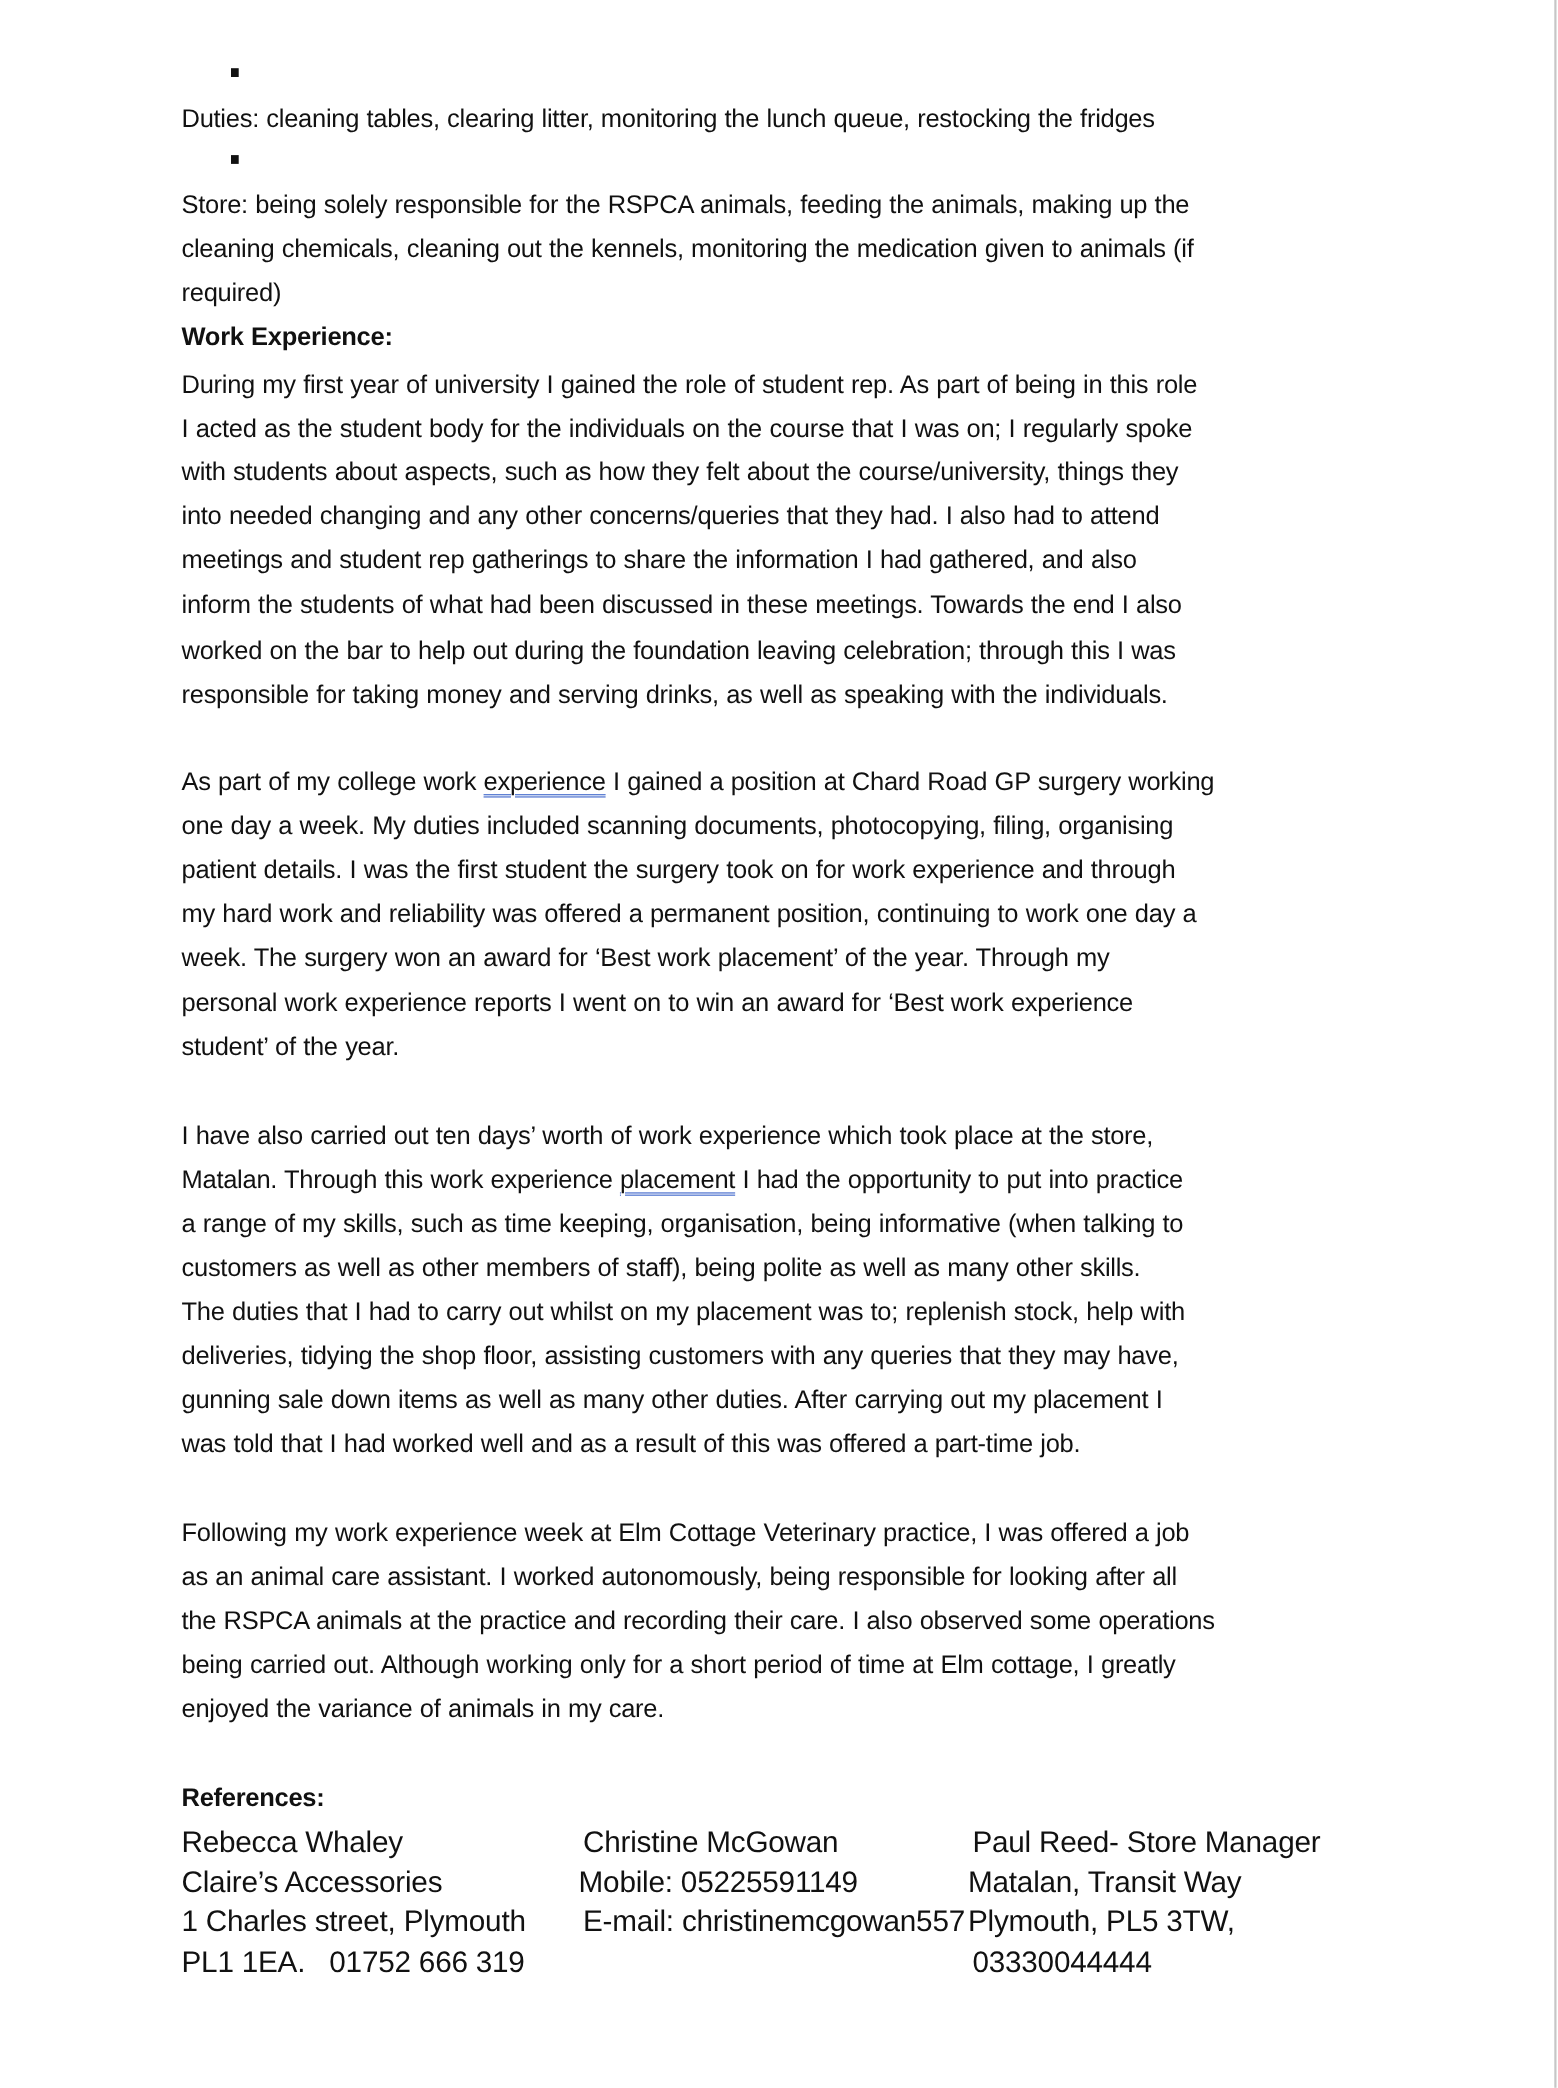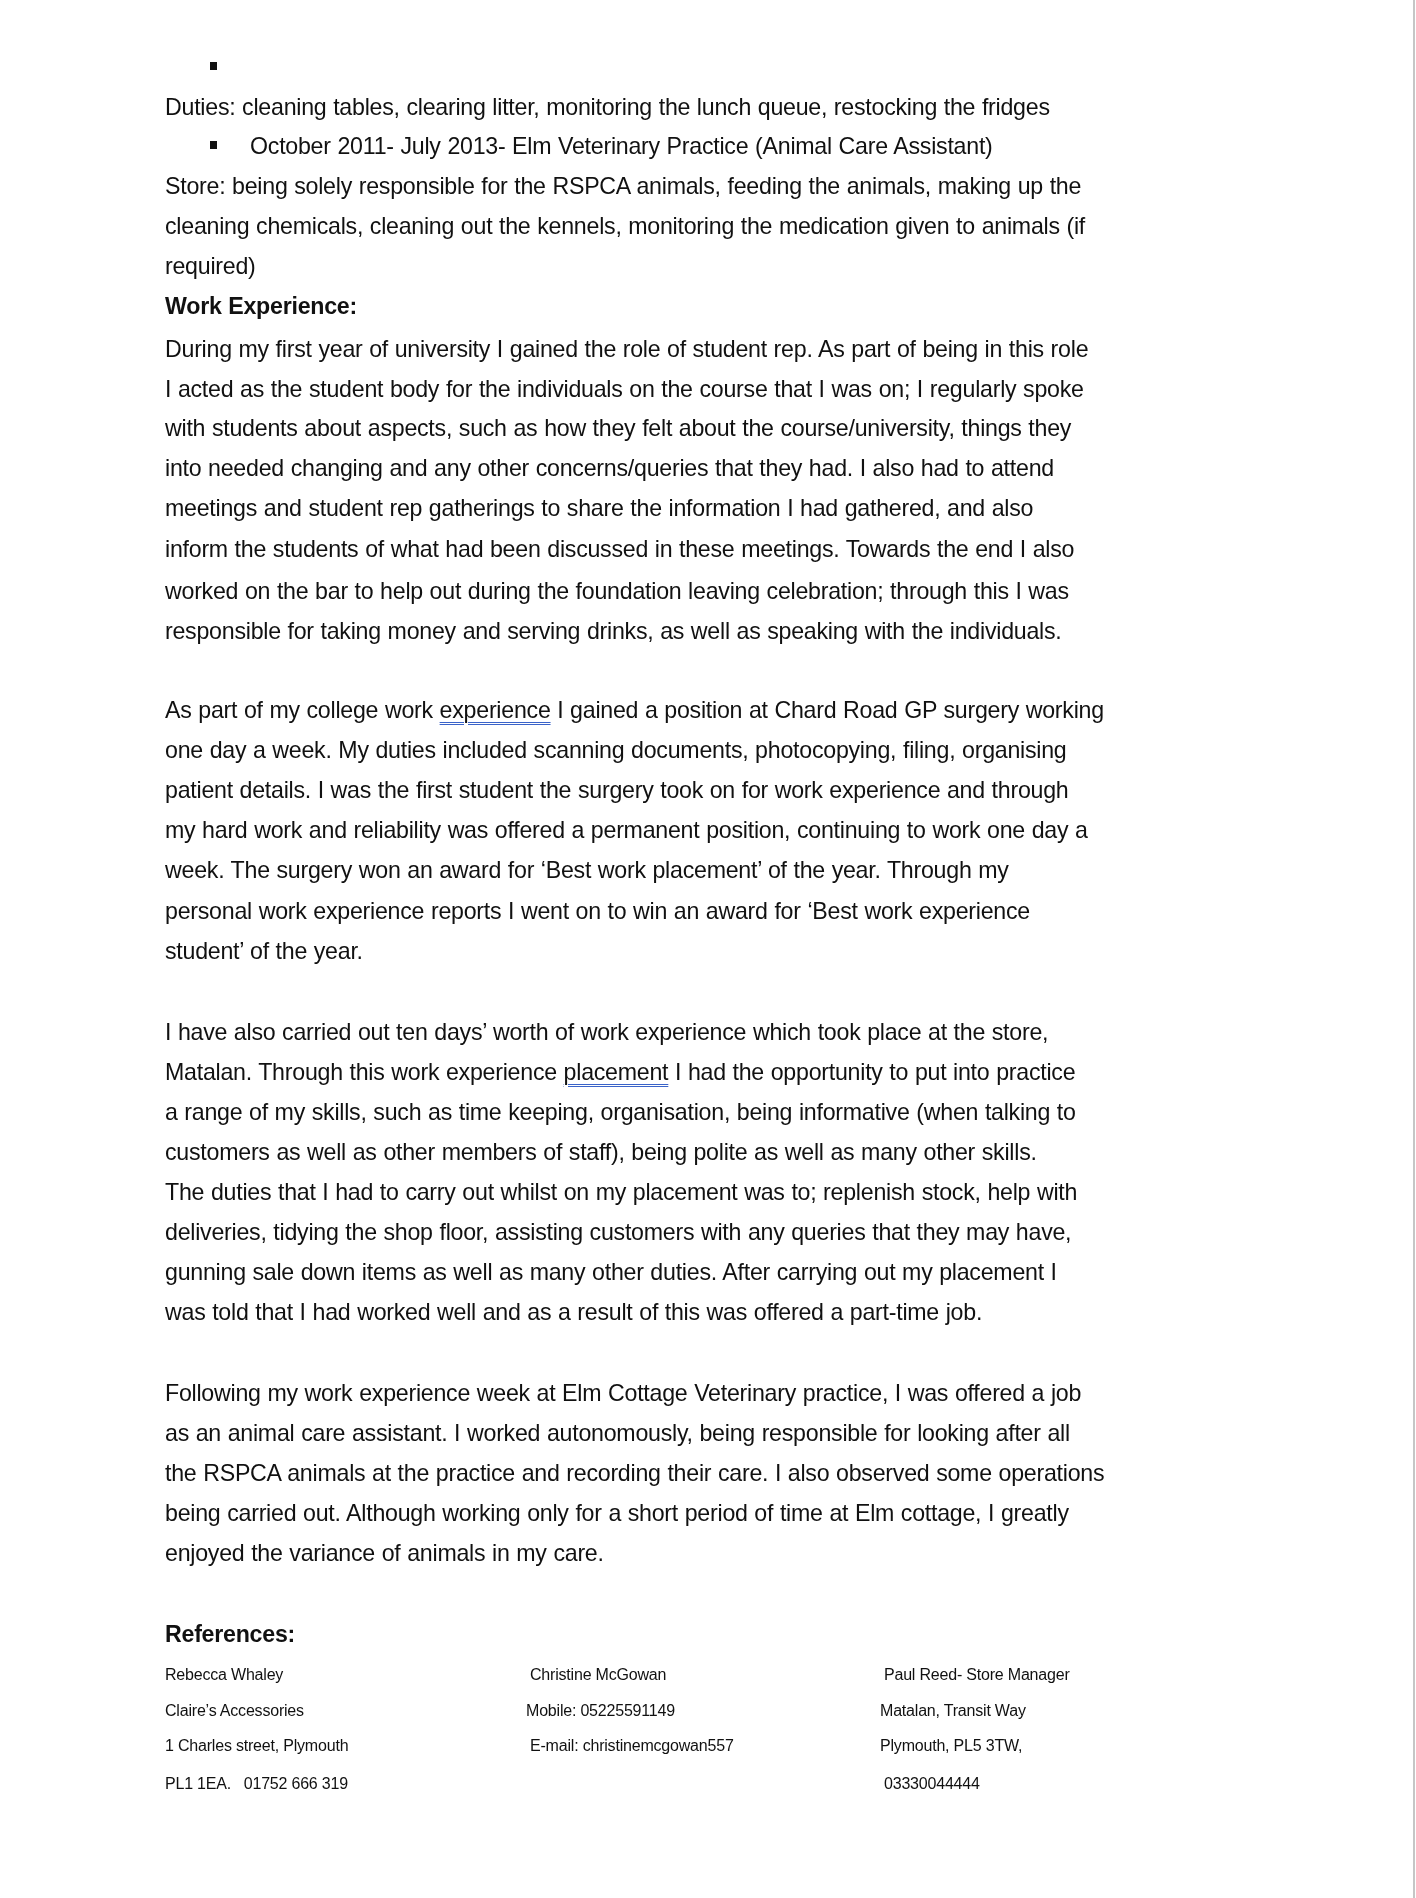--- a/index.html
+++ b/index.html
@@ -11,38 +11,37 @@
     .ln {
       position: absolute; left: 165px; height: 40px; line-height: 40px;
       font-size: 23.2px; white-space: nowrap; letter-spacing: -0.25px; word-spacing: 0.5px;
     }
     .bullet-row .sq {
       position: absolute; left: -2px; top: 15px; width: 7px; height: 8px; background: #111;
     }
     .bullet-row { left: 212px; padding-left: 38px; }
     .heading { font-weight: bold; text-underline-offset: 3px; text-decoration-thickness: 2px; }
     .grammar { text-decoration: underline double #3a63c9; text-underline-offset: 4px; text-decoration-thickness: 1px; }
-    .ref { position: absolute; height: 36px; line-height: 36px; font-size: 16px; white-space: nowrap; letter-spacing: -0.2px; }
+    .ref { position: absolute; height: 36px; line-height: 36px; font-size: 27px; white-space: nowrap; letter-spacing: -0.2px; }
     .c1 { left: 165px; } .c2 { left: 528px; } .c3 { left: 882px; }
   </style>
 </head>
 <body>
 
 <div class="page-edge"></div>
 
 <div>
 
   <div class="ln bullet-row" style="top:47px">
     <span class="sq"></span>
   </div>
   <div class="ln" style="top:87px">Duties: cleaning tables, clearing litter, monitoring the lunch queue, restocking the fridges</div>
 
   <div class="ln bullet-row" style="top:126px">
     <span class="sq"></span>
-    <span>October 2011- July 2013- Elm Veterinary Practice (Animal Care Assistant)</span>
   </div>
   <div class="ln" style="top:166px">Store: being solely responsible for the RSPCA animals, feeding the animals, making up the</div>
   <div class="ln" style="top:206px">cleaning chemicals, cleaning out the kennels, monitoring the medication given to animals (if</div>
   <div class="ln" style="top:246px">required)</div>
 
   <div class="ln heading" style="top:286px">Work Experience:</div>
 
   <div class="ln" style="top:329px">During my first year of university I gained the role of student rep. As part of being in this role</div>
   <div class="ln" style="top:369px">I acted as the student body for the individuals on the course that I was on; I regularly spoke</div>
   <div class="ln" style="top:408px">with students about aspects, such as how they felt about the course/university, things they</div>

